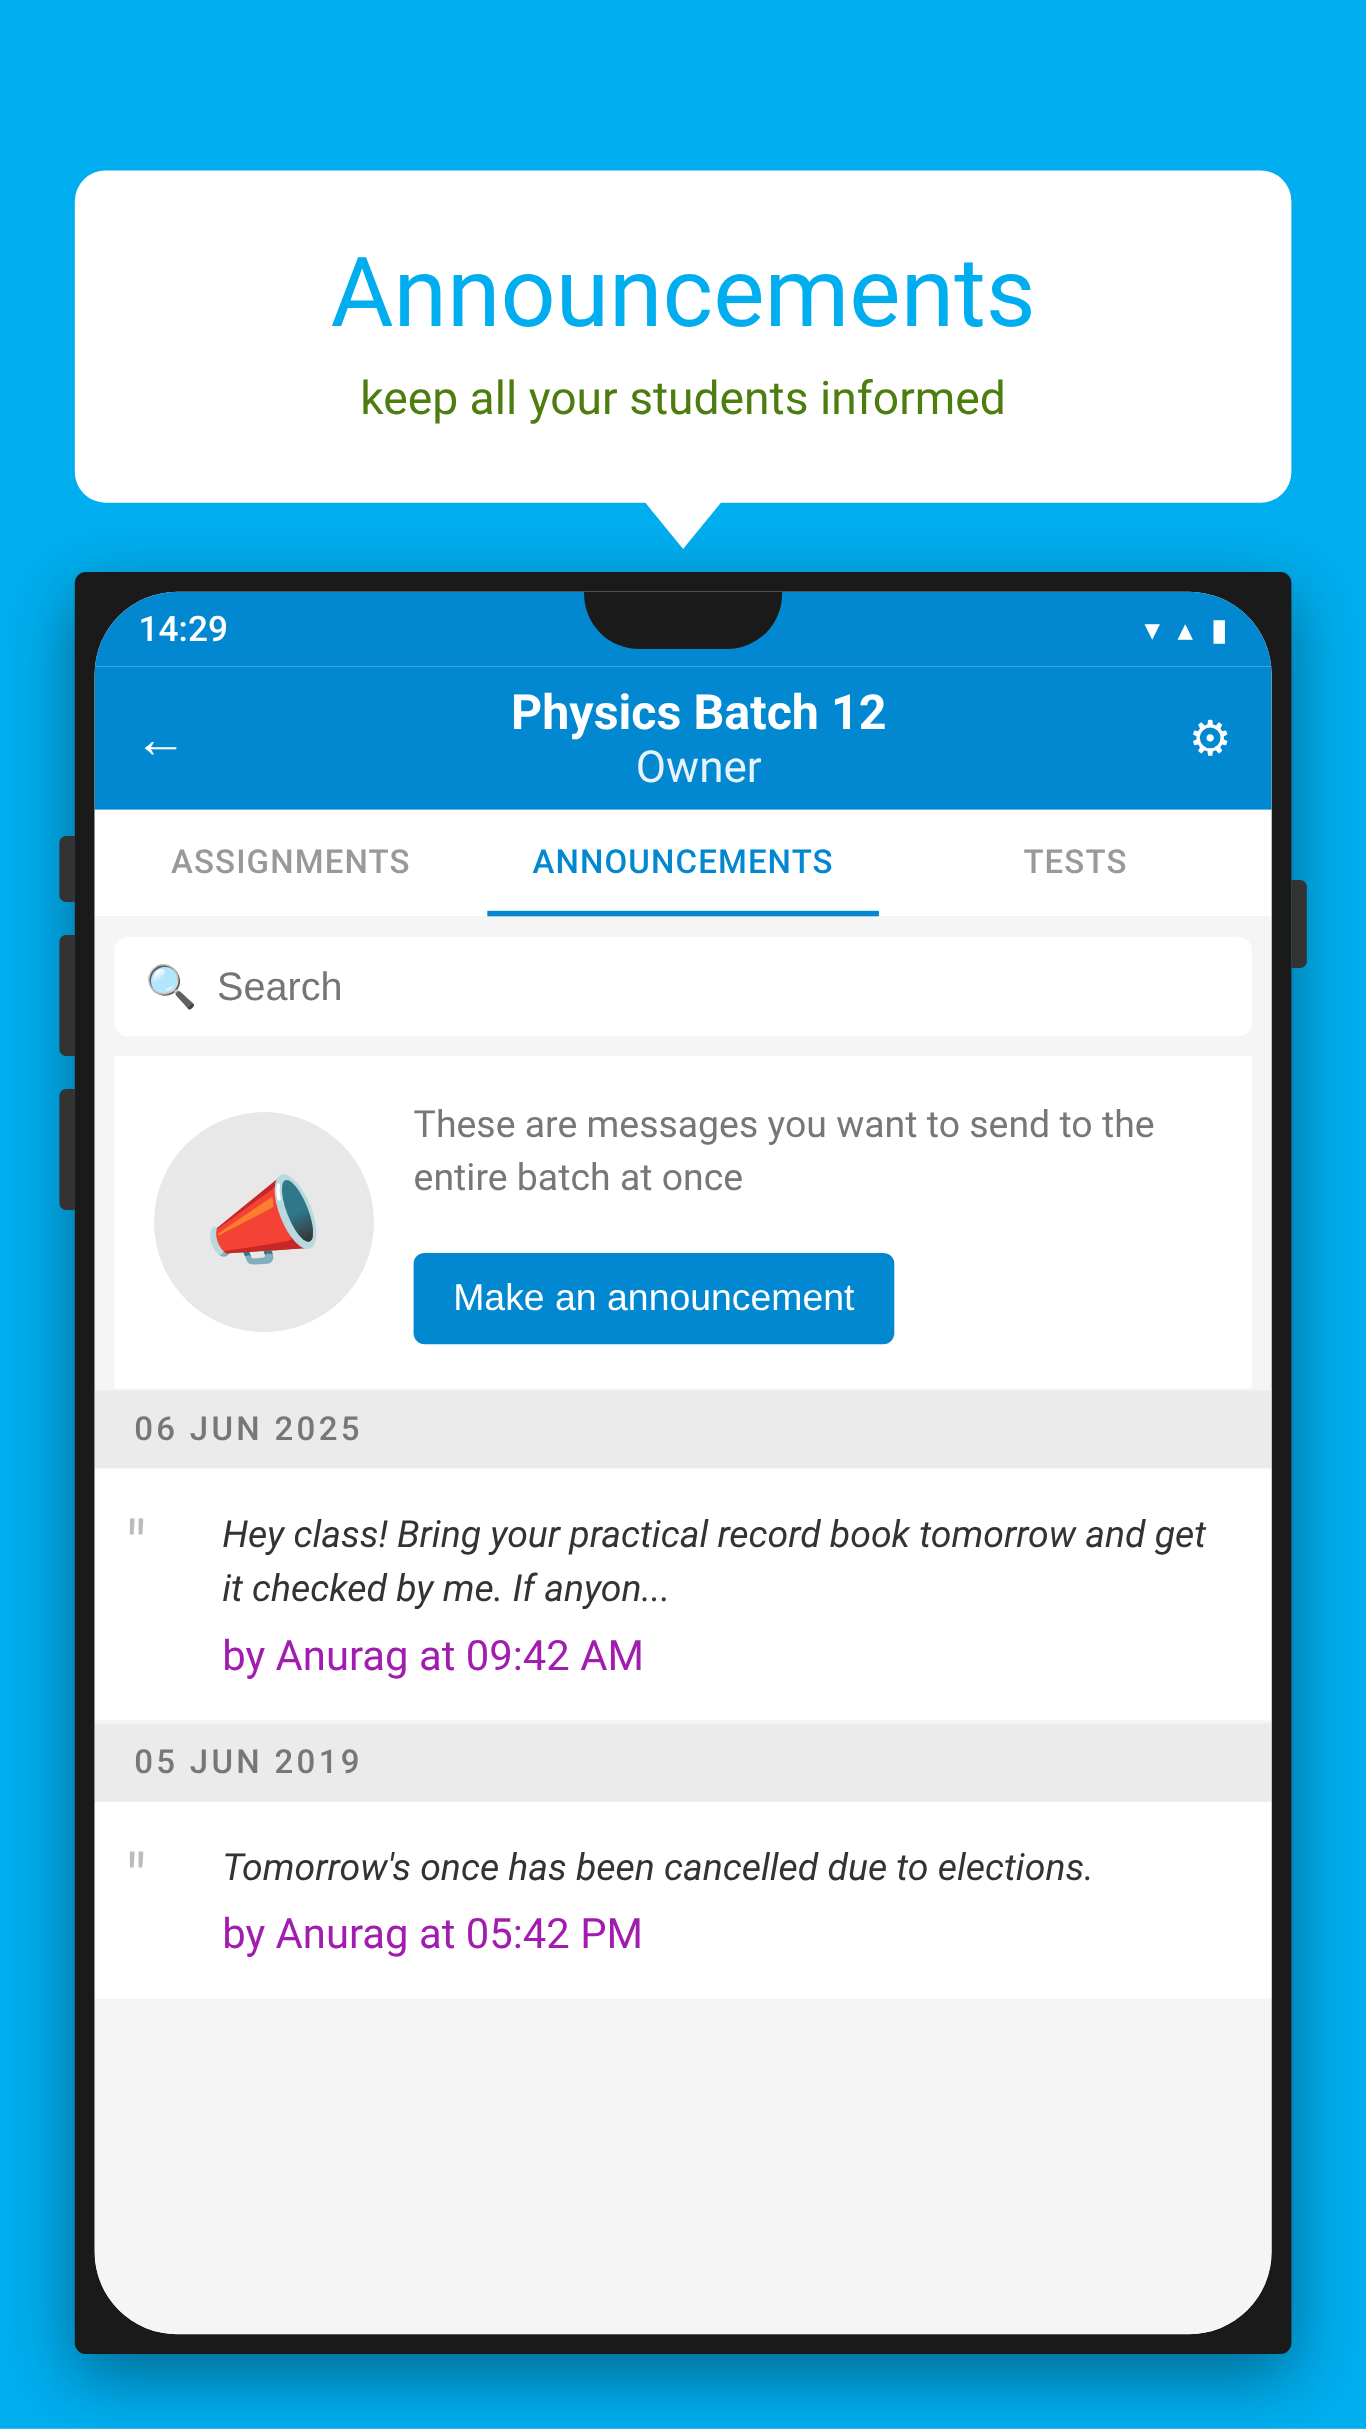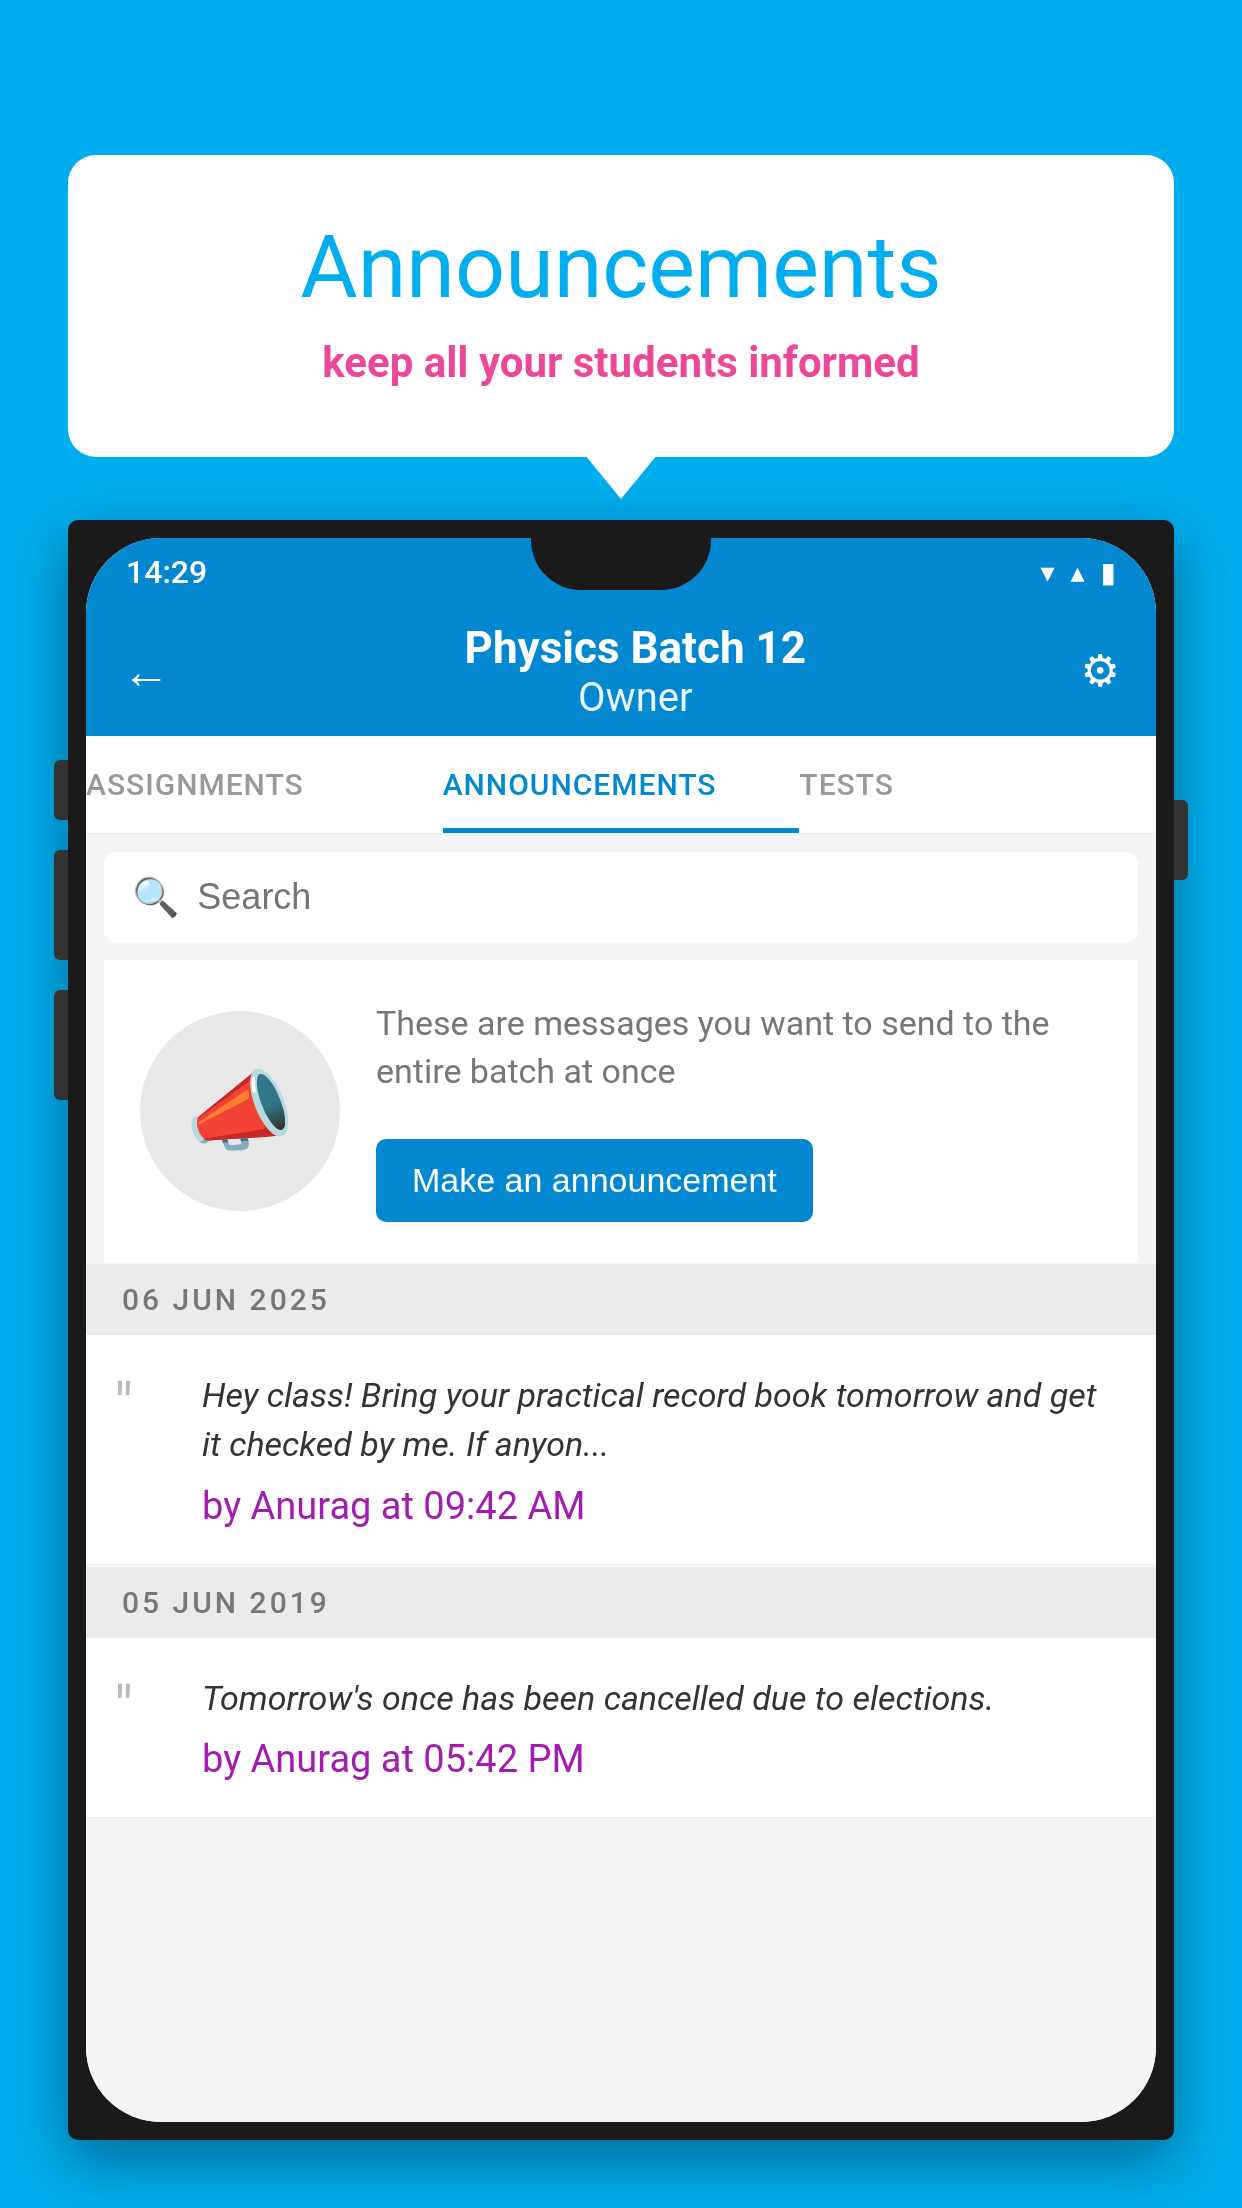--- a/index.html
+++ b/index.html
@@ -48,22 +48,22 @@
 
     .bubble-title {
       font-size: 88px;
       color: #00AEEF;
       font-weight: 400;
       margin-bottom: 20px;
     }
 
     .bubble-subtitle {
       font-size: 42px;
-      color: #ec4899;
-      font-weight: 700;
+      color: #4d7c0f;
+      font-weight: 400;
     }
 
     
     .phone-wrapper {
       position: absolute;
       top: 520px;
       left: 68px;
       right: 68px;
       bottom: 0;
     }
@@ -180,20 +180,21 @@
       border-bottom: 1px solid #eee;
       flex-shrink: 0;
     }
 
     .tab {
       flex: 1;
       text-align: center;
       height: 100%;
       display: flex;
       align-items: center;
+      justify-content: center;
       font-size: 30px;
       font-weight: 500;
       color: #999;
       cursor: pointer;
       position: relative;
       letter-spacing: 1px;
     }
 
     .tab.active {
       color: #0288D1;

